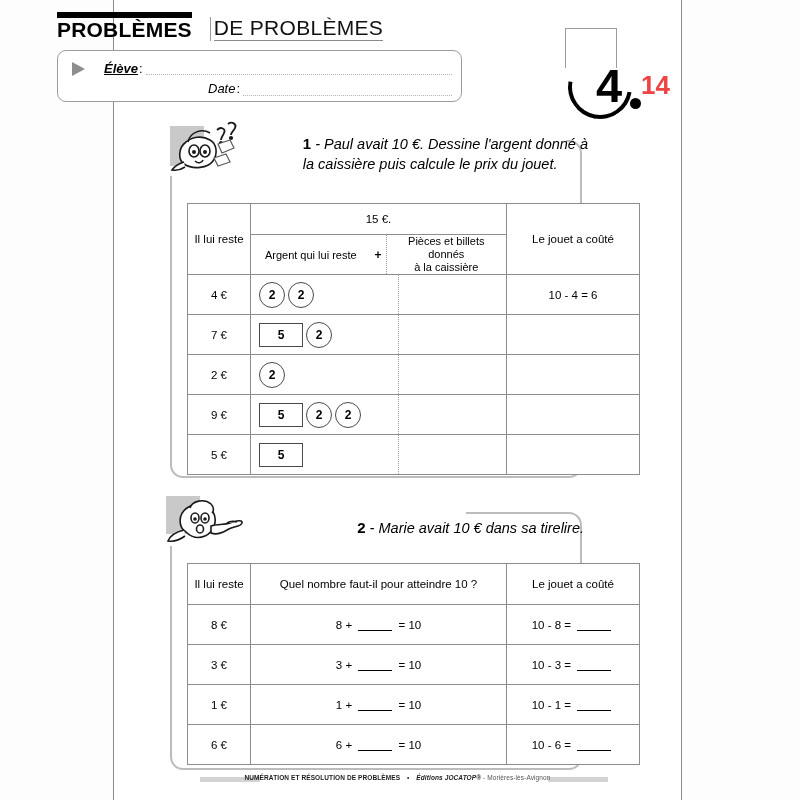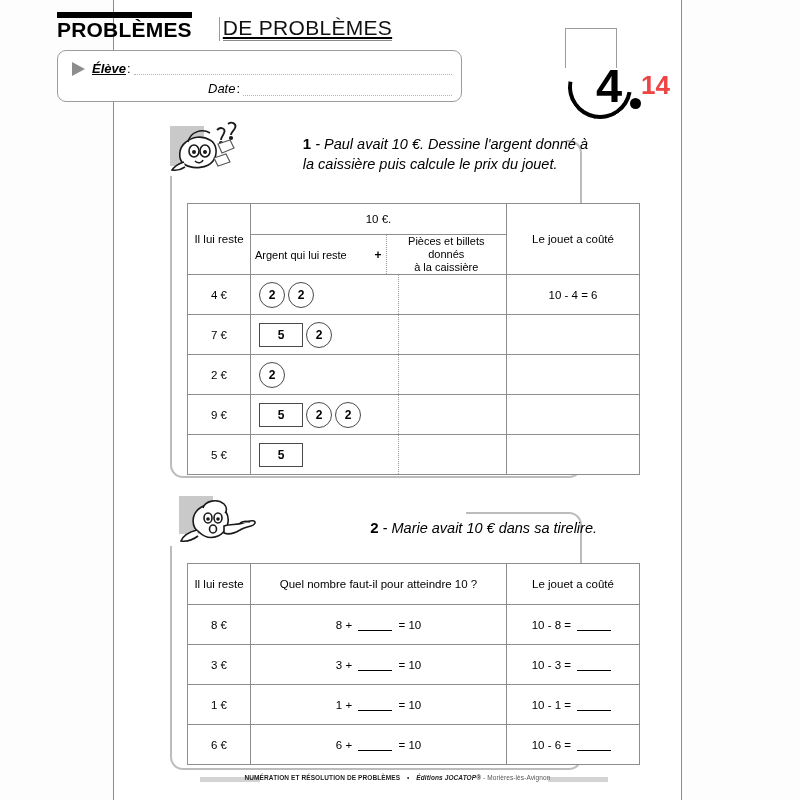--- a/index.html
+++ b/index.html
@@ -55,24 +55,23 @@
   .title-main {
     font-family: "Liberation Sans", sans-serif;
     font-weight: bold;
     font-size: 21px;
     letter-spacing: 0.2px;
     line-height: 22px;
     color: #000;
   }
   .title-sub-box {
     position: relative;
-    margin-left: 23px;
+    margin-left: 14px;
     padding: 0 3px;
     border-left: 1px solid #9a9a9a;
-    text-decoration: underline;
   }
   .title-sub {
     font-family: "Liberation Sans", sans-serif;
     font-weight: normal;
     font-size: 21px;
     line-height: 22px;
     color: #111;
     letter-spacing: 0.3px;
   }
   .title-sub-bar {
@@ -107,20 +106,21 @@
     border-bottom: 7px solid transparent;
     border-left: 13px solid #8d8d8d;
     margin-right: 7px;
   }
   .lbl-eleve {
     font-style: italic;
     font-weight: bold;
     font-size: 13px;
     text-decoration: underline;
     white-space: nowrap;
+    margin-left: 12px;
   }
   .colon { font-size: 13px; margin: 0 3px 0 1px; }
   .dots {
     flex: 1;
     border-bottom: 1px dotted #b4b4b4;
     height: 11px;
   }
   .date-row {
     position: absolute;
     left: 150px;
@@ -253,21 +253,21 @@
   .cell-eq { font-size: 14.5px; }
 
   .plus-split {
     display: flex;
     align-items: center;
     justify-content: center;
     height: 100%;
   }
   .plus-left {
     flex: 1 1 0;
-    text-align: left;
+    text-align: center;
     font-size: 11px;
     padding: 0 4px;
   }
   .plus-sign {
     flex: 0 0 auto;
     font-size: 12px;
     font-weight: bold;
     padding: 0 4px;
   }
   .plus-right {
@@ -419,21 +419,21 @@
 
   <table class="grid" style="left:187px; top:203px; width:452px;">
     <colgroup>
       <col style="width:63px">
       <col style="width:256px">
       <col style="width:133px">
     </colgroup>
     <thead>
       <tr>
         <th class="th-small" rowspan="2" style="height:30px;">Il lui reste</th>
-        <th class="th-small" style="height:30px;">10 €.</th>
+        <th class="th-small" style="height:30px;">15 €.</th>
         <th class="th-small" rowspan="2">Le jouet a coûté</th>
       </tr>
       <tr>
         <th style="height:36px;">
           <div class="plus-split">
             <span class="plus-left">Argent qui lui reste</span>
             <span class="plus-sign">+</span>
             <span class="plus-right">
               <span>Pièces et billets donnés</span><br>
               <span>à la caissière</span>
@@ -516,21 +516,21 @@
           </div>
         </td>
         <td class="cell-eq"></td>
       </tr>
     </tbody>
   </table>
 
   <div class="ex-frame" style="left:170px; top:512px; width:412px; height:258px;"></div>
   <div class="notch-mask" style="left:166px; top:508px; width:300px; height:38px;"></div>
 
-  <div class="ex-head" style="left:177px; top:492px; width:420px;">
+  <div class="ex-head" style="left:164px; top:492px; width:420px;">
     <div class="mascot" style="width:86px;height:56px;">
       <div class="mascot-sq" style="top:4px;height:38px;"></div>
       <svg width="86" height="56" viewBox="0 0 86 56" style="position:absolute;left:0;top:0;">
         <g fill="#fff" stroke="#1a1a1a" stroke-width="1.6">
           <path d="M22 40 C14 35 14 22 23 16 C31 10 44 12 49 20 C54 28 50 40 41 44 C34 47 27 45 22 40 Z"></path>
           <path d="M26 16 C28 9 40 6 47 12 C50 15 50 19 48 21"></path>
           <ellipse cx="31" cy="26" rx="4" ry="5"></ellipse>
           <ellipse cx="41" cy="26" rx="4" ry="5"></ellipse>
           <circle cx="31" cy="27" r="1.8" fill="#1a1a1a" stroke="none"></circle>
           <circle cx="41" cy="27" r="1.8" fill="#1a1a1a" stroke="none"></circle>

